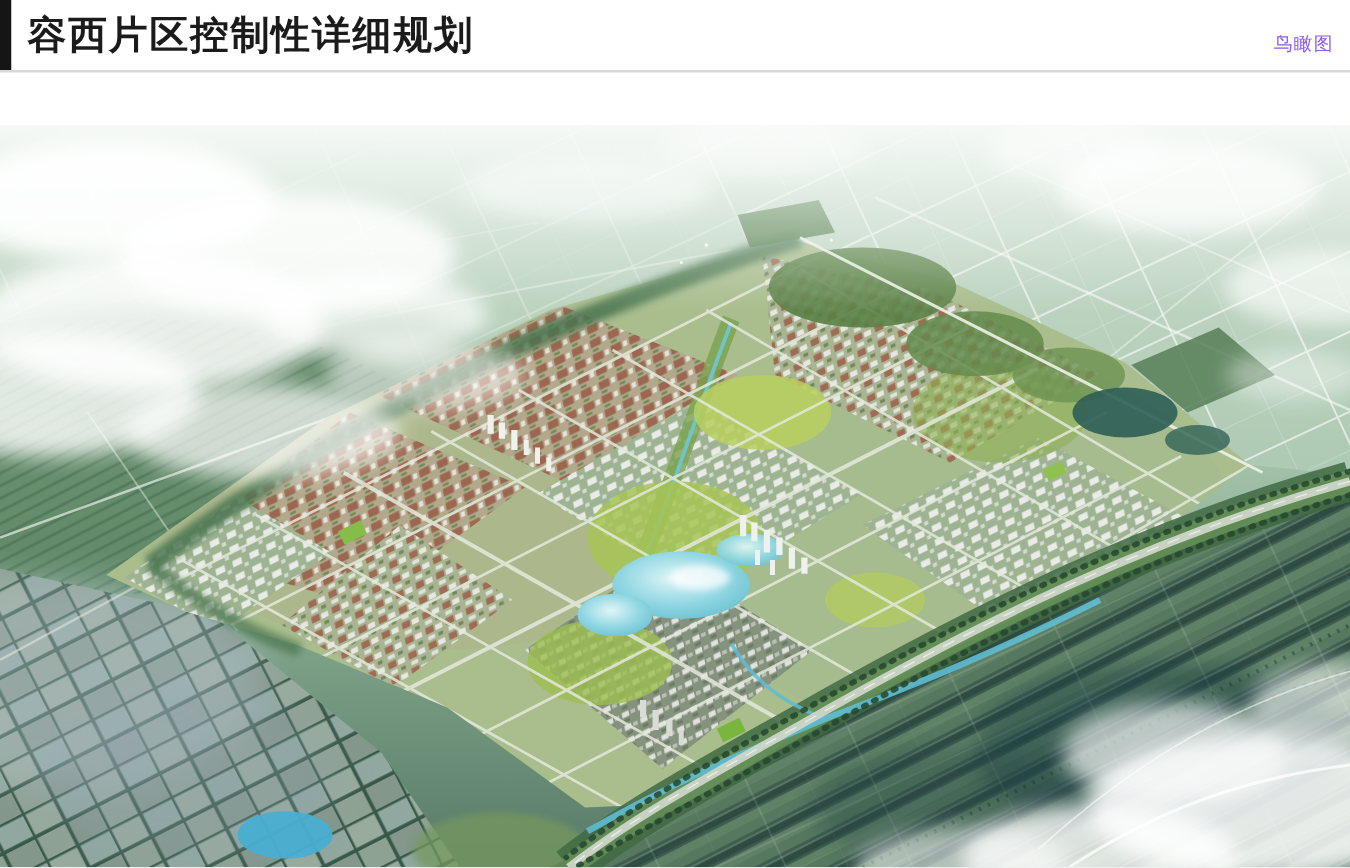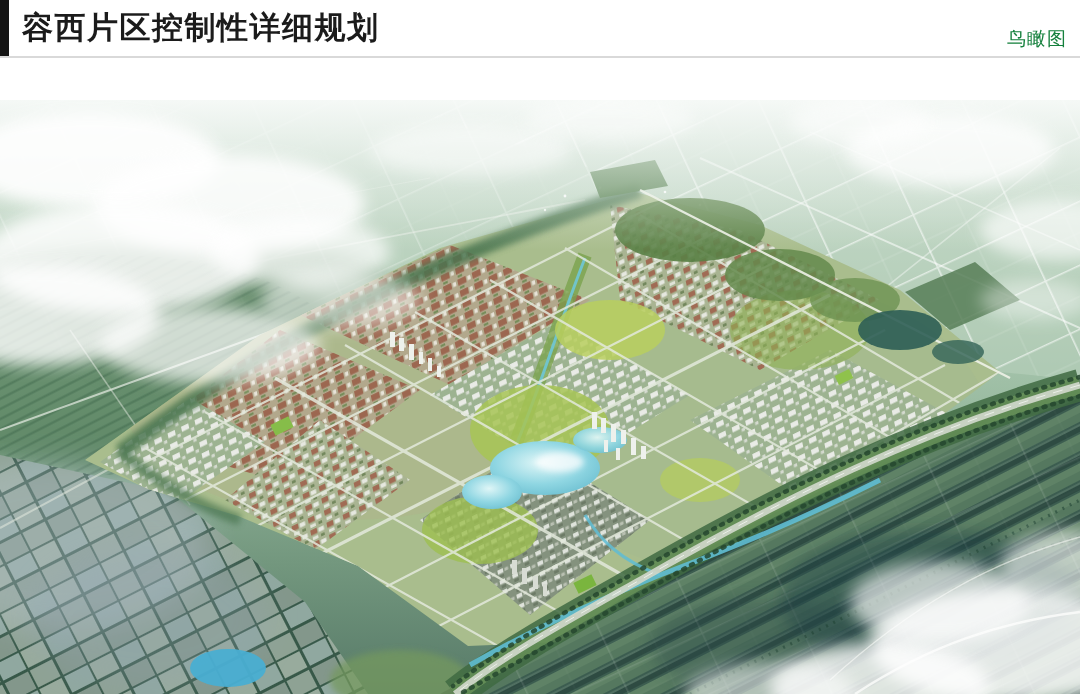--- a/index.html
+++ b/index.html
@@ -4,21 +4,21 @@
 <style>
   html,body{margin:0;padding:0;background:#ffffff;}
   .page{position:relative;width:1080px;height:694px;background:#ffffff;overflow:hidden;
         font-family:"Liberation Sans","DejaVu Sans",sans-serif;padding-left:48px;}
   
   .hdr{position:absolute;top:0;left:0;width:1080px;height:56px;background:#ffffff;
        border-bottom:2px solid #d9d9d9;}
   .hdr-bar{position:absolute;top:0;left:0;width:9px;height:56px;background:#151515;}
   .hdr-title{position:absolute;top:7px;left:22px;font-size:31px;font-weight:bold;
              color:#1b1b1b;letter-spacing:1.5px;white-space:nowrap;}
-  .hdr-view{position:absolute;top:26px;right:13px;font-size:19px;color:#15803d;
+  .hdr-view{position:absolute;top:26px;right:13px;font-size:15px;color:#8b5cf6;
             letter-spacing:1px;white-space:nowrap;}
   
   .aerial{position:absolute;top:100px;left:0;width:1080px;height:594px;display:block;}
 </style>
 </head>
 <body>
 
 <div class="page">
 
   <div class="hdr">

